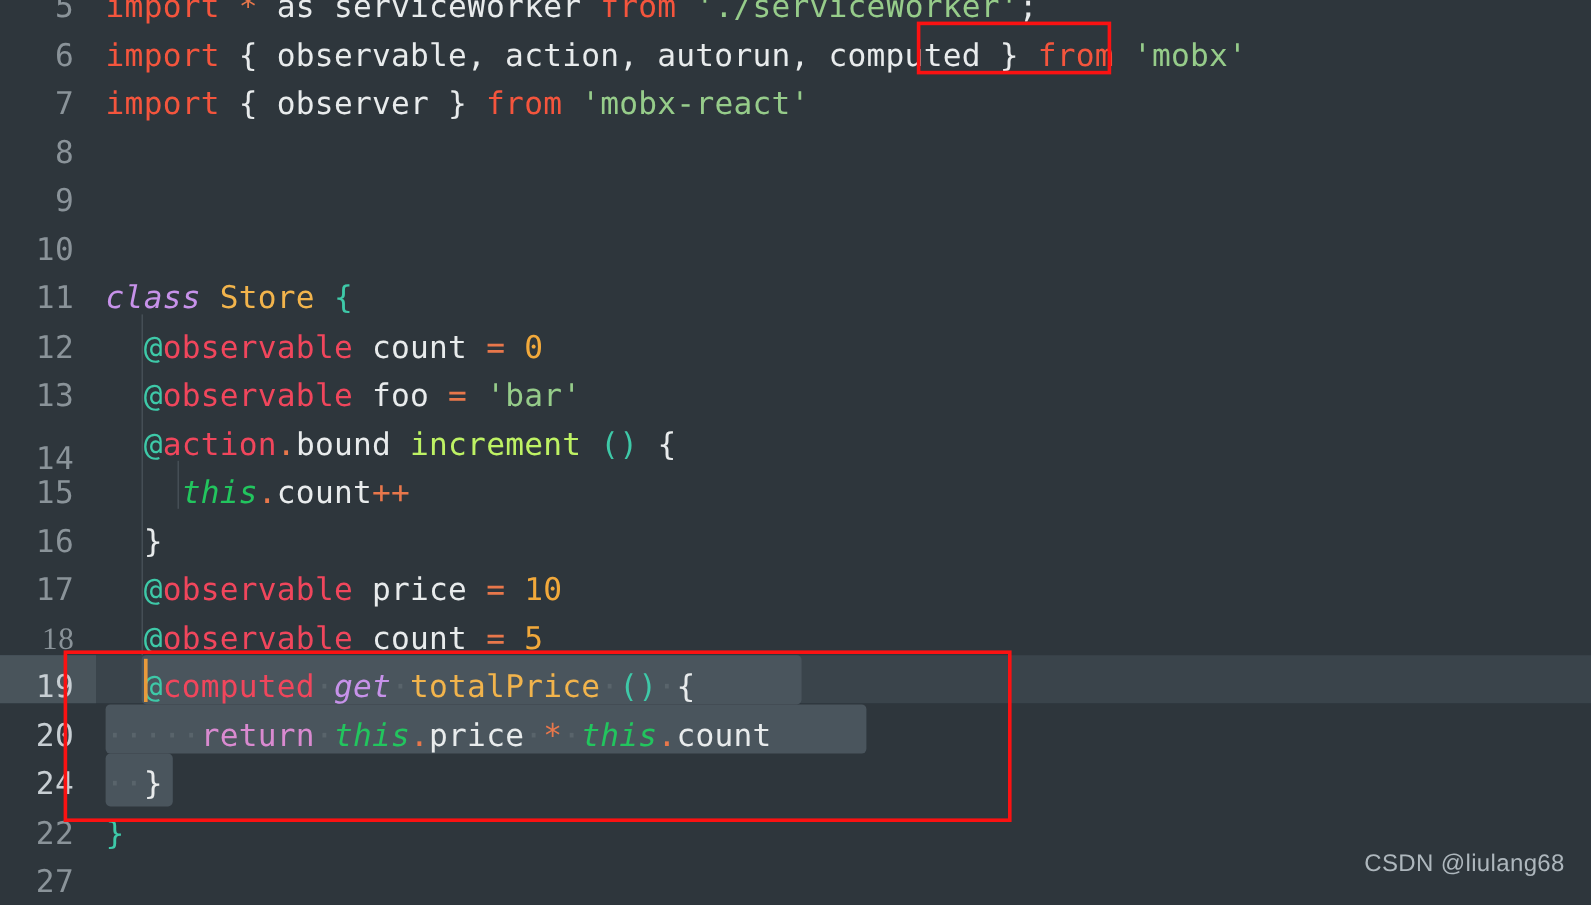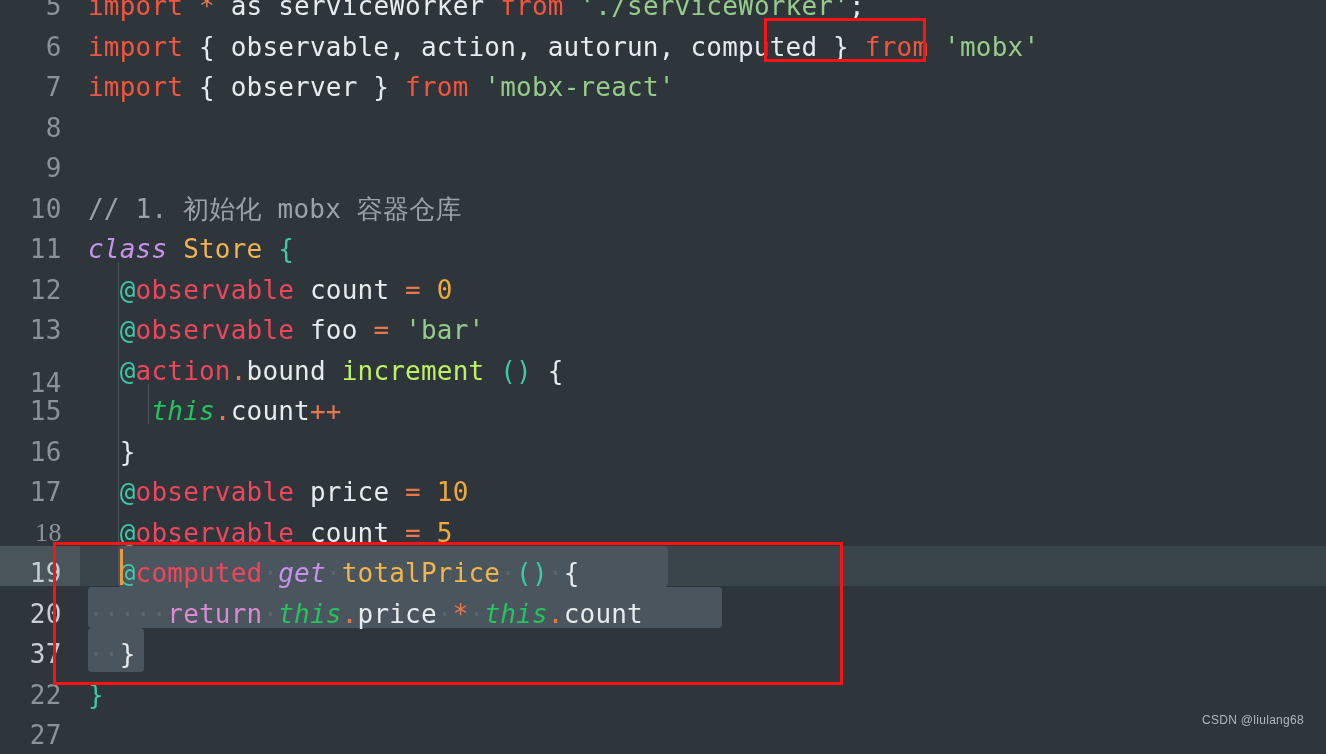--- a/index.html
+++ b/index.html
@@ -105,21 +105,21 @@
     pointer-events: none;
   }
 
   
   .watermark {
     position: absolute;
     right: 22px;
     bottom: 14px;
     color: #aeb7bd;
     font-family: "Liberation Sans", sans-serif;
-    font-size: 12px;
+    font-size: 20px;
     letter-spacing: 0.3px;
     z-index: 7;
   }
 
   
   .t-key      { color: #f4553d; }                
   .t-plain    { color: #e8ebec; }
   .t-str      { color: #96cc8a; }
   .t-comment  { color: #98a3a9; }
   .t-cls      { color: #c792ea; font-style: italic; }
@@ -163,31 +163,30 @@
       <div class="lnum" style="top: 229px;">11</div>
       <div class="lnum" style="top: 269.5px;">12</div>
       <div class="lnum" style="top: 310px;">13</div>
       <div class="lnum" style="top: 363px;">14</div>
       <div class="lnum" style="top: 391px;">15</div>
       <div class="lnum" style="top: 431.5px;">16</div>
       <div class="lnum" style="top: 472px;">17</div>
       <div class="lnum" style="top: 512.5px; font-family: Liberation Serif, serif;">18</div>
       <div class="lnum active" style="top: 553px;">19</div>
       <div class="lnum active" style="top: 593.5px;">20</div>
-      <div class="lnum active" style="top: 634px;">37</div>
+      <div class="lnum active" style="top: 634px;">24</div>
       <div class="lnum" style="top: 674.5px;">22</div>
       <div class="lnum" style="top: 715px;">27</div>
     </div>
 
   <div class="codearea">
       <div class="line" style="top: -14px;"><span class="t-key">import</span><span class="t-plain"> </span><span class="t-op">*</span><span class="t-plain"> as serviceWorker </span><span class="t-key">from</span><span class="t-plain"> </span><span class="t-str">'./serviceWorker'</span><span class="t-plain">;</span></div>
       <div class="line" style="top: 26.5px;"><span class="t-key">import</span><span class="t-plain"> { observable, action, autorun, computed } </span><span class="t-key">from</span><span class="t-plain"> </span><span class="t-str">'mobx'</span></div>
       <div class="line" style="top: 67px;"><span class="t-key">import</span><span class="t-plain"> { observer } </span><span class="t-key">from</span><span class="t-plain"> </span><span class="t-str">'mobx-react'</span></div>
       <div class="line" style="top: 148px;"></div>
-      <div class="line" style="top: 188.5px;"><span class="t-comment">// 1. 初始化 mobx 容器仓库</span></div>
       <div class="line" style="top: 229px;"><span class="t-cls">class</span><span class="t-plain"> </span><span class="t-name">Store</span><span class="t-plain"> </span><span class="t-teal">{</span></div>
       <div class="line" style="top: 269.5px;"><span class="t-plain">  </span><span class="t-at">@</span><span class="t-dec">observable</span><span class="t-plain"> count </span><span class="t-op">=</span><span class="t-plain"> </span><span class="t-num">0</span></div>
       <div class="line" style="top: 310px;"><span class="t-plain">  </span><span class="t-at">@</span><span class="t-dec">observable</span><span class="t-plain"> foo </span><span class="t-op">=</span><span class="t-plain"> </span><span class="t-str">'bar'</span></div>
       <div class="line" style="top: 350.5px;"><span class="t-plain">  </span><span class="t-at">@</span><span class="t-dec">action</span><span class="t-op">.</span><span class="t-plain">bound</span><span class="t-plain"> </span><span class="t-fn">increment</span><span class="t-plain"> </span><span class="t-teal">()</span><span class="t-plain"> </span><span class="t-brace">{</span></div>
       <div class="line" style="top: 391px;"><span class="t-plain">    </span><span class="t-this">this</span><span class="t-op">.</span><span class="t-plain">count</span><span class="t-op">++</span></div>
       <div class="line" style="top: 431.5px;"><span class="t-plain">  </span><span class="t-brace">}</span></div>
       <div class="line" style="top: 472px;"><span class="t-plain">  </span><span class="t-at">@</span><span class="t-dec">observable</span><span class="t-plain"> price </span><span class="t-op">=</span><span class="t-plain"> </span><span class="t-num">10</span></div>
       <div class="line" style="top: 512.5px;"><span class="t-plain">  </span><span class="t-at">@</span><span class="t-dec">observable</span><span class="t-plain"> count </span><span class="t-op">=</span><span class="t-plain"> </span><span class="t-num">5</span></div>
       <div class="line" style="top: 553px;"><span class="t-plain">  </span><span class="t-at">@</span><span class="t-dec">computed</span><span class="ws">·</span><span class="t-cls">get</span><span class="ws">·</span><span class="t-name">totalPrice</span><span class="ws">·</span><span class="t-teal">()</span><span class="ws">·</span><span class="t-brace">{</span></div>
       <div class="line" style="top: 593.5px;"><span class="ws">····</span><span class="ws">·</span><span class="t-ret">return</span><span class="ws">·</span><span class="t-this">this</span><span class="t-op">.</span><span class="t-plain">price</span><span class="ws">·</span><span class="t-op">*</span><span class="ws">·</span><span class="t-this">this</span><span class="t-op">.</span><span class="t-plain">count</span></div>

